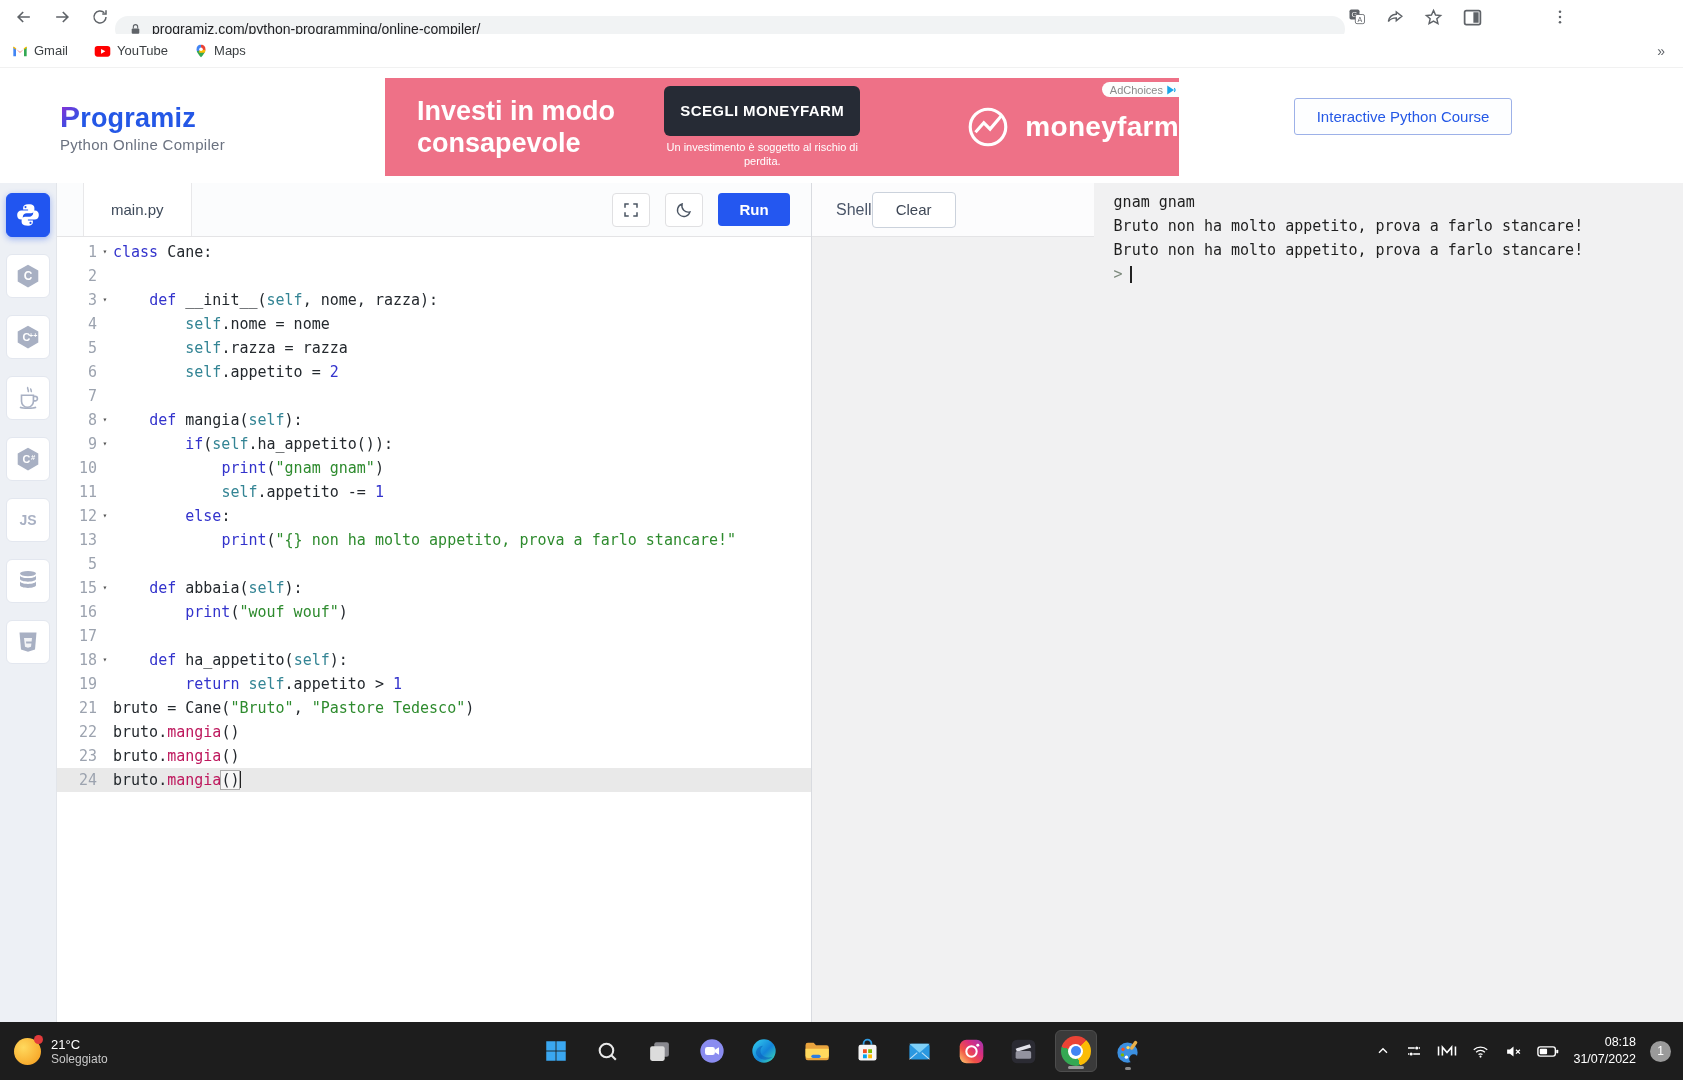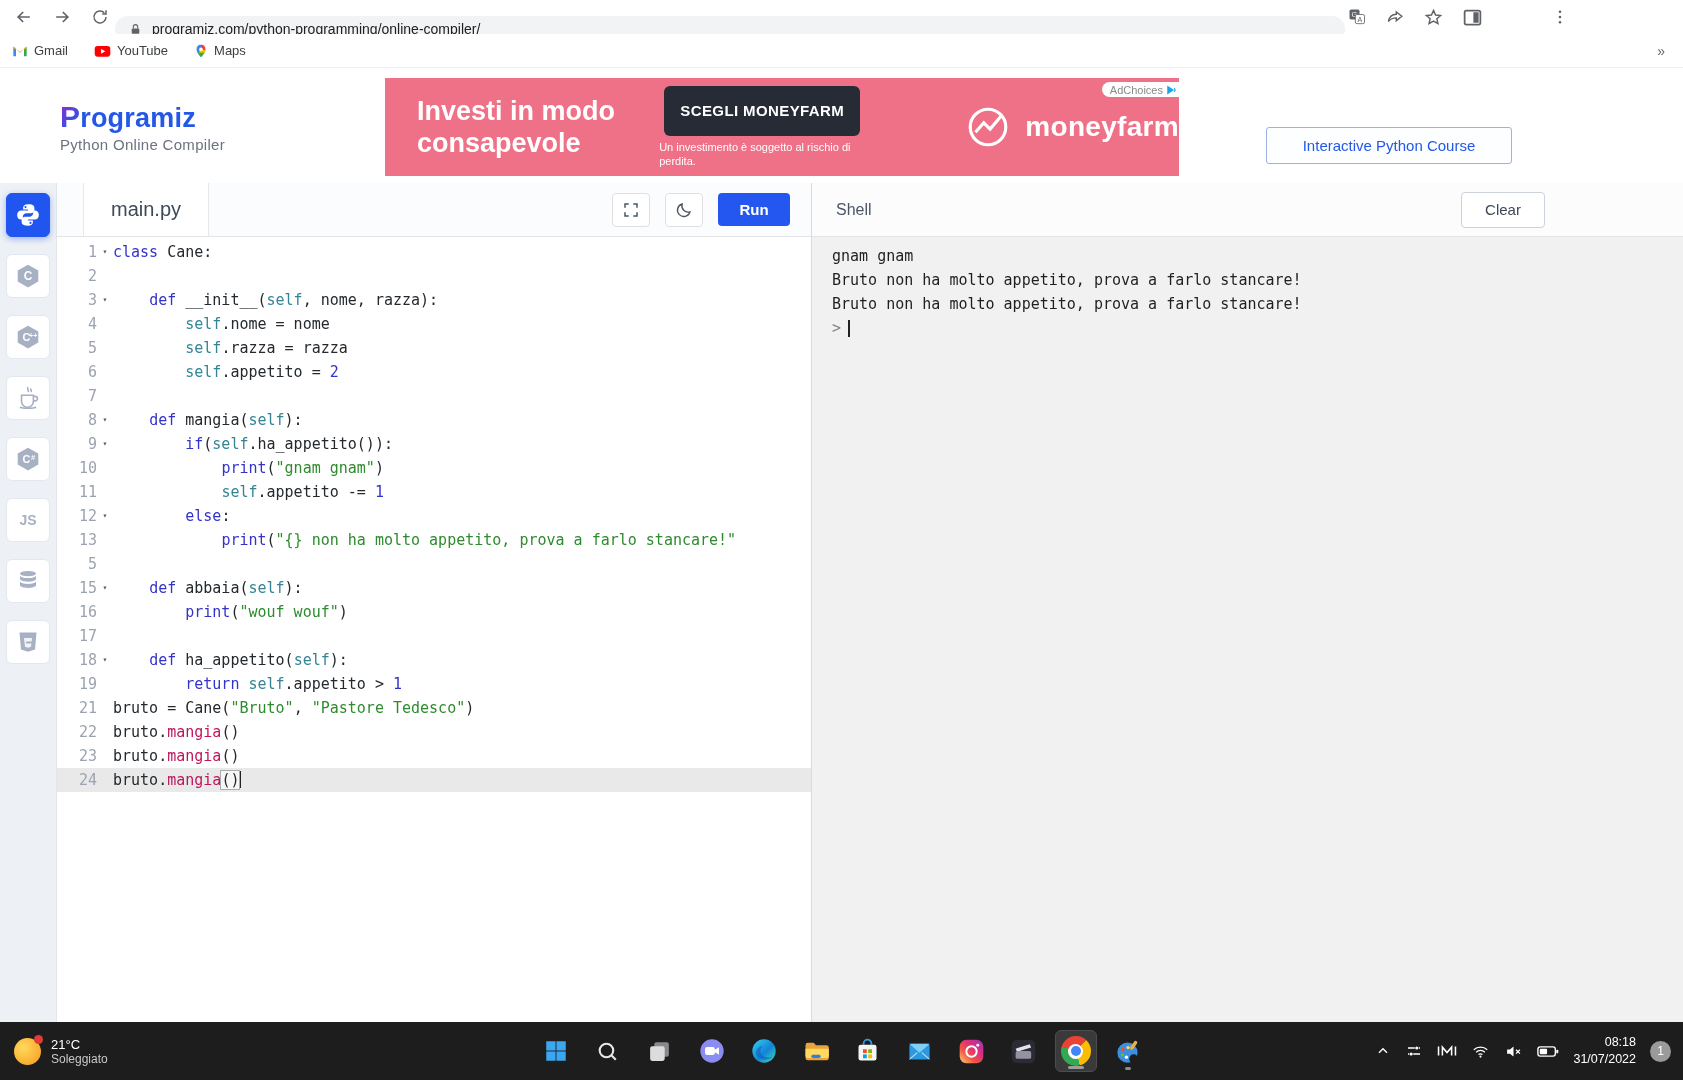--- a/index.html
+++ b/index.html
@@ -17,59 +17,59 @@
   .bm-item { display:flex; align-items:center; gap:6px; margin-right:26px; cursor:pointer; }
   .bm-label { font-size:13px; color:#3c4043; }
   .bm-overflow { position:absolute; right:18px; color:#5f6368; font-size:14px; }
 
   
   .site-header { height:115px; position:relative; background:#fff; flex:none; }
   .logo-block { position:absolute; left:60px; top:32px; }
   .logo-text { font-size:27px; font-weight:bold; color:#2457e6; letter-spacing:.2px; }
   .logo-p { background:linear-gradient(135deg,#8b2fd6 10%,#2457e6 80%); -webkit-background-clip:text; background-clip:text; color:transparent; font-size:30px; }
   .logo-sub { font-size:15px; color:#6b7280; margin-top:2px; letter-spacing:.3px; }
-  .course-btn { position:absolute; right:171px; top:59px; width:246px; height:37px; background:#fdfeff; border:1px solid #9db1e8; border-radius:3px; color:#2458e6; font-size:15px; display:flex; align-items:center; justify-content:center; cursor:pointer; }
+  .course-btn { position:absolute; right:171px; top:30px; width:218px; height:37px; background:#fdfeff; border:1px solid #9db1e8; border-radius:3px; color:#2458e6; font-size:15px; display:flex; align-items:center; justify-content:center; cursor:pointer; }
 
   
   .ad { position:absolute; left:385px; top:10px; width:794px; height:98px; background:#ee7187; display:flex; align-items:center; }
   .adchoices { position:absolute; right:0; top:4px; height:15px; background:#fdfdfd; border-radius:8px 0 0 8px; display:flex; align-items:center; gap:2px; padding:0 2px 0 8px; }
   .adchoices span { font-size:11px; color:#8a8a8a; }
   .ad-headline { width:250px; margin-left:32px; color:#fff; font-size:27px; font-weight:bold; line-height:1.2; }
-  .ad-ctawrap { width:230px; margin-left:18px; text-align:left; }
+  .ad-ctawrap { width:230px; margin-left:18px; text-align:center; }
   .ad-cta { width:196px; height:50px; margin:0 auto; background:#262b35; border-radius:6px; color:#fff; font-weight:bold; font-size:15px; display:flex; align-items:center; justify-content:center; letter-spacing:.4px; cursor:pointer; }
   .ad-disclaimer { margin-top:5px; color:#fff; font-size:11px; line-height:1.25; }
   .ad-brand { display:flex; align-items:center; gap:14px; margin-left:100px; }
   .ad-brand-name { color:#fff; font-size:28px; font-weight:bold; letter-spacing:.3px; }
 
   
   .main { flex:1; display:flex; min-height:0; }
   .sidebar { width:57px; background:#edf0f5; border-right:1px solid #e2e5ea; padding-top:10px; flex:none; }
   .lang-tile { width:44px; height:44px; margin:0 auto 17px auto; background:#fff; border:1px solid #e3e7ef; border-radius:6px; display:flex; align-items:center; justify-content:center; cursor:pointer; }
   .lang-tile.active { background:#2155f0; border-color:#2155f0; box-shadow:0 2px 6px rgba(33,85,240,.4); }
   .js-label { font-size:14px; font-weight:bold; color:#a8b0c3; }
 
   .editor { width:755px; flex:none; display:flex; flex-direction:column; border-right:1px solid #d9dbe0; background:#fff; }
   .panel-header { height:54px; background:#fbfcfd; border-bottom:1px solid #e4e4e6; display:flex; align-items:center; flex:none; }
-  .file-tab { height:100%; margin-left:26px; padding:0 27px; background:#fff; border-left:1px solid #e8e8ea; border-right:1px solid #e8e8ea; display:flex; align-items:center; font-size:20px; color:#3e4a5a; cursor:pointer; }
+  .file-tab { height:100%; margin-left:26px; padding:0 27px; background:#fff; border-left:1px solid #e8e8ea; border-right:1px solid #e8e8ea; display:flex; align-items:center; font-size:15px; color:#3e4a5a; cursor:pointer; }
   .editor-actions { margin-left:auto; display:flex; align-items:center; gap:15px; margin-right:21px; }
   .icon-btn { width:38px; height:34px; background:#fff; border:1px solid #e0e0e2; border-radius:4px; display:flex; align-items:center; justify-content:center; cursor:pointer; }
   .run-btn { width:72px; height:33px; background:#2457f0; border:none; border-radius:4px; color:#fff; font-size:15px; font-weight:bold; cursor:pointer; }
 
   .code-area { flex:1; overflow:hidden; padding-top:3px; font-family:"DejaVu Sans Mono", monospace; font-size:15px; }
   .code-row { display:flex; height:24px; line-height:24px; white-space:pre; }
   .code-row.active { background:#e9e9e9; }
   .gutter { width:40px; text-align:right; color:#9ca3af; flex:none; }
   .fold { width:16px; text-align:center; color:#555; font-size:8px; flex:none; }
   .codeline { flex:1; }
   .tk-pl { color:#24292e; } .tk-kw { color:#3333cc; } .tk-sf { color:#338494; }
   .tk-st { color:#2e8b2e; } .tk-nm { color:#3333cc; } .tk-pr { color:#be185d; }
   .tk-brk { color:#24292e; outline:1px solid #adadad; background:#f7f7f7; }
   .caret { display:inline-block; width:2px; height:17px; background:#222; vertical-align:-3px; }
 
-  .shell { flex:1; display:flex; flex-direction:column; background:#f1f1f2; }
+  .shell { flex:1; display:flex; flex-direction:row; background:#f1f1f2; }
   .shell .panel-header { background:#fcfcfd; justify-content:space-between; padding:0 0 0 24px; }
   .shell-title { font-size:16px; color:#4a5568; }
   .clear-btn { width:84px; height:36px; margin-right:138px; background:#fff; border:1px solid #cbd2dc; border-radius:4px; color:#3e4756; font-size:15px; cursor:pointer; }
   .shell-body { flex:1; padding:7px 9px 0 20px; font-family:"DejaVu Sans Mono", monospace; font-size:15px; color:#1f1f1f; }
   .shell-line { height:24px; line-height:24px; white-space:pre; }
   .prompt-line { height:24px; line-height:24px; display:flex; align-items:center; }
   .prompt-char { color:#7d8a7d; margin-right:7px; }
 
   
   .taskbar { height:58px; background:#1d1d1d; position:relative; display:flex; align-items:center; justify-content:center; flex:none; }

